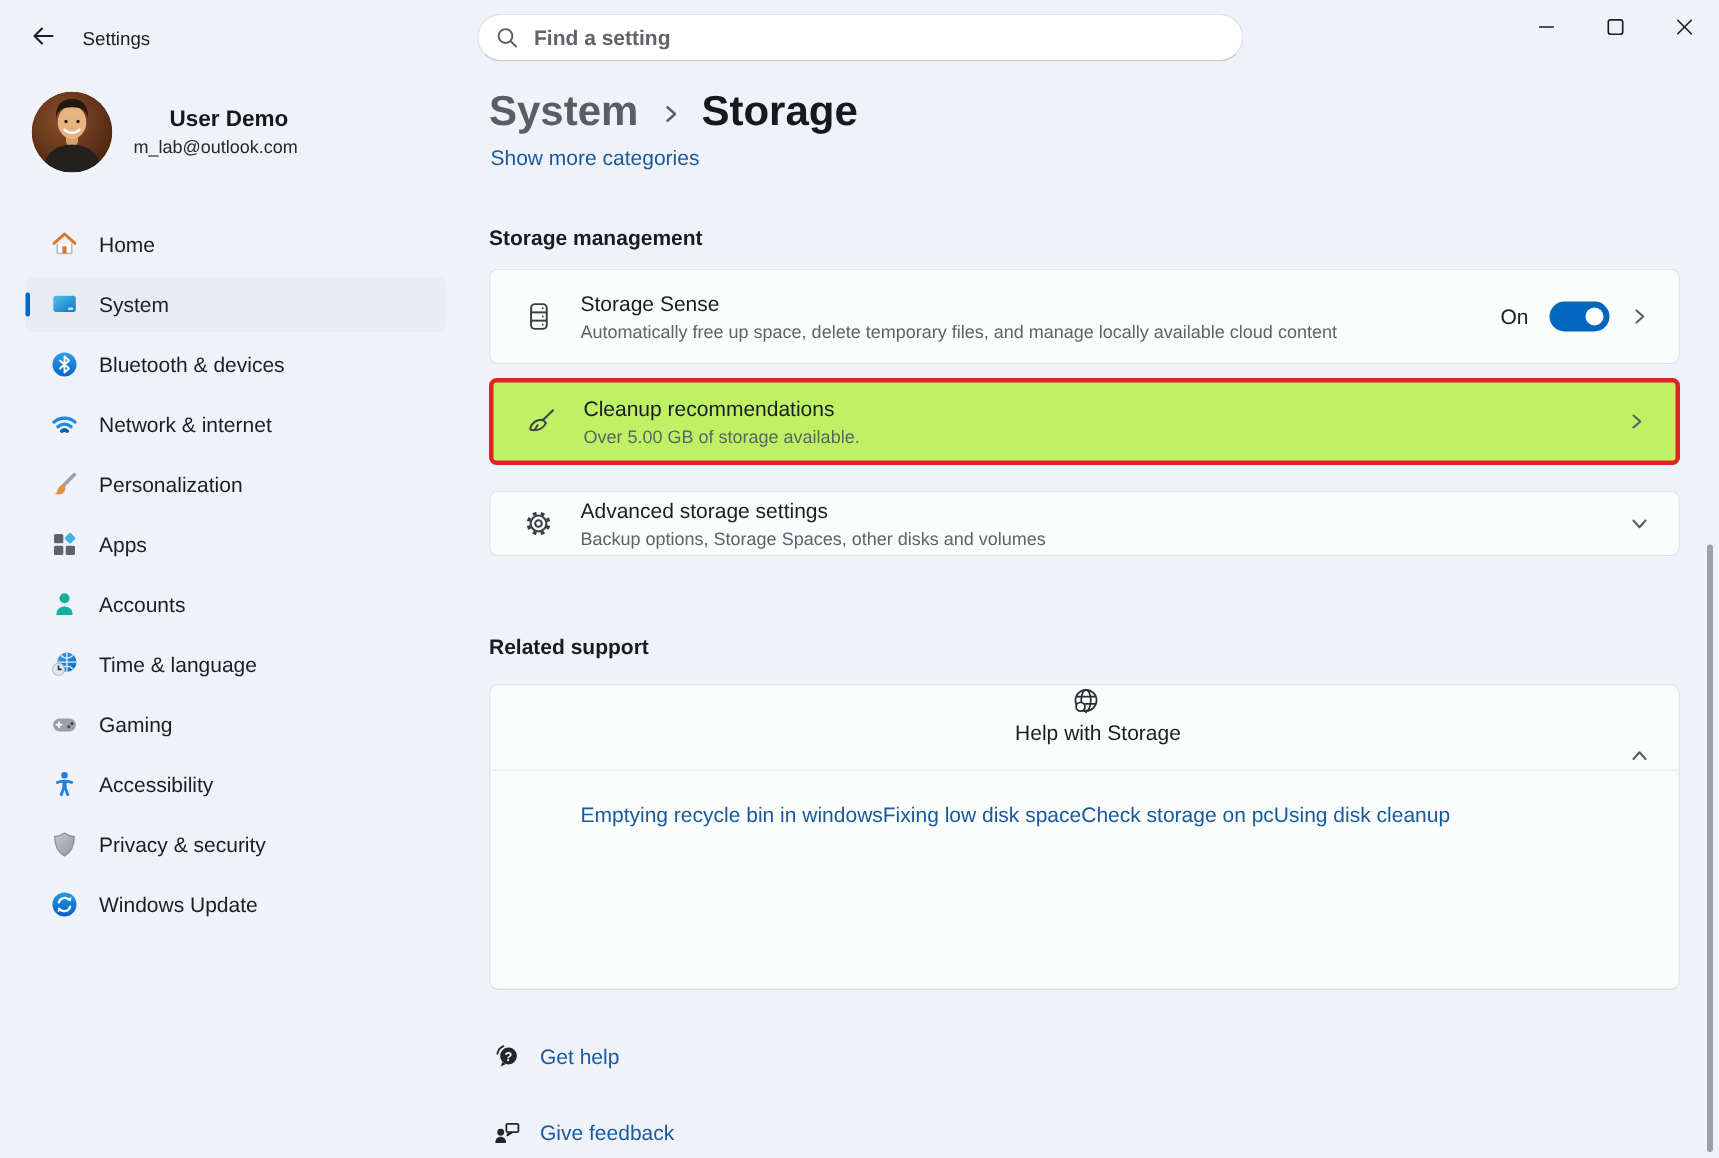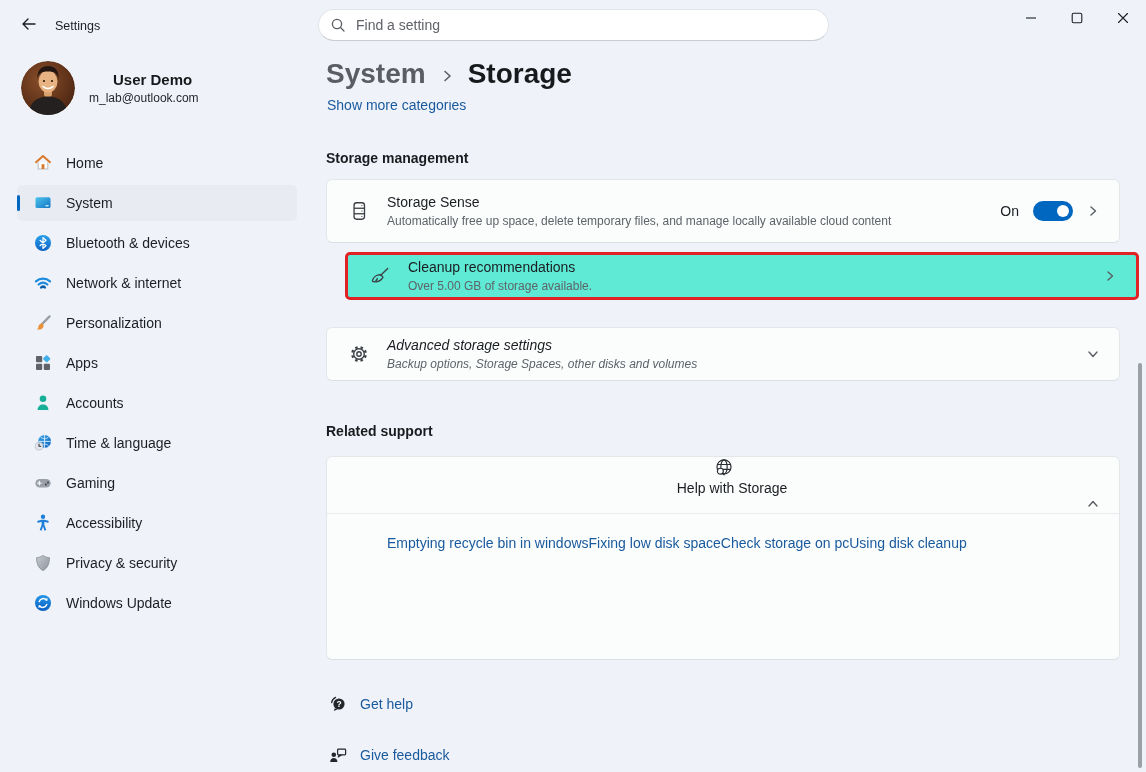--- a/index.html
+++ b/index.html
@@ -14,21 +14,21 @@
   .back-btn{position:absolute;left:14px;top:12px;width:30px;height:28px;border-radius:5px;
     display:flex;align-items:center;justify-content:center;cursor:pointer;}
   .app-title{position:absolute;left:55px;top:19px;font-size:12.5px;color:#1b1f24;}
   .caption-buttons{position:absolute;right:0;top:0;display:flex;}
   .caption-btn{width:46px;height:36px;display:flex;align-items:center;justify-content:center;cursor:pointer;}
   
   .search-box{position:absolute;left:318px;top:9px;width:511px;height:32px;border-radius:17px;
     background:#ffffff;border:1px solid #e1e4e8;border-bottom-color:#c9cdd2;
     display:flex;align-items:center;box-sizing:border-box;padding:0 12px;}
   .search-box input{border:none;outline:none;background:transparent;font-size:14px;width:100%;
-    font-family:"Liberation Sans",sans-serif;color:#1a1d21;margin-left:9px;}
+    font-family:"Liberation Sans",sans-serif;color:#1a1d21;margin-left:9px;font-weight:bold;}
   .search-box input::placeholder{color:#5f6368;}
   
   .user-profile{position:absolute;left:21px;top:61px;display:flex;align-items:center;}
   .avatar{width:54px;height:54px;border-radius:50%;overflow:hidden;flex:0 0 auto;}
   .user-meta{margin-left:14px;}
   .user-name{font-size:15px;font-weight:bold;color:#16181b;margin-left:24px;}
   .user-email{font-size:12px;color:#25282c;margin-top:3px;}
   .nav{position:absolute;left:0;top:145px;width:300px;}
   .nav-item{position:relative;width:280px;height:36px;margin:0 0 4px 17px;border-radius:5px;
     display:flex;align-items:center;padding-left:16px;box-sizing:border-box;cursor:pointer;}
@@ -51,22 +51,22 @@
   
   .card{position:absolute;left:326px;width:794px;background:#fbfdfd;
     border:1px solid #e4e7ea;border-bottom-color:#dcdfe3;border-radius:6px;box-sizing:border-box;}
   .row{display:flex;align-items:center;padding:0 20px 0 21px;height:100%;cursor:pointer;}
   .row-icon{width:22px;height:22px;flex:0 0 auto;display:flex;align-items:center;justify-content:center;}
   .row-text{margin-left:17px;}
   .row-title{font-size:14px;color:#1a1d21;line-height:19px;}
   .row-desc{font-size:12px;color:#5e6369;line-height:16px;margin-top:1px;}
   .row-right{margin-left:auto;display:flex;align-items:center;gap:14px;}
   .card-storage-sense{top:79px;height:64px;}
-  .card-cleanup{top:152px;height:48px;border:3px solid #e02224;border-radius:5px;background:#5eead4;margin-left:19px;}
-  .card-advanced{top:227px;height:54px;font-style:italic;}
+  .card-cleanup{top:152px;height:58px;border:3px solid #e02224;border-radius:5px;background:#bef264;}
+  .card-advanced{top:227px;height:44px;}
   .card-help{top:356px;height:204px;}
   .help-header{display:flex;align-items:center;padding:0 20px 0 21px;height:56px;cursor:pointer;flex-direction:column;}
   .help-divider{height:1px;background:#e9ebee;margin:0;}
   .help-links{padding:21px 0 0 60px;display:flex;}
   .help-link{height:29px;font-size:14px;color:#19599d;cursor:pointer;line-height:17px;}
   .toggle-label{font-size:14px;color:#1a1d21;}
   .toggle{position:relative;width:40px;height:20px;border-radius:10px;background:#0067c0;cursor:pointer;flex:0 0 auto;}
   .toggle .knob{position:absolute;right:4px;top:4px;width:12px;height:12px;border-radius:50%;background:#ffffff;}
   
   .footer-link{position:absolute;left:328px;display:flex;align-items:center;cursor:pointer;}

